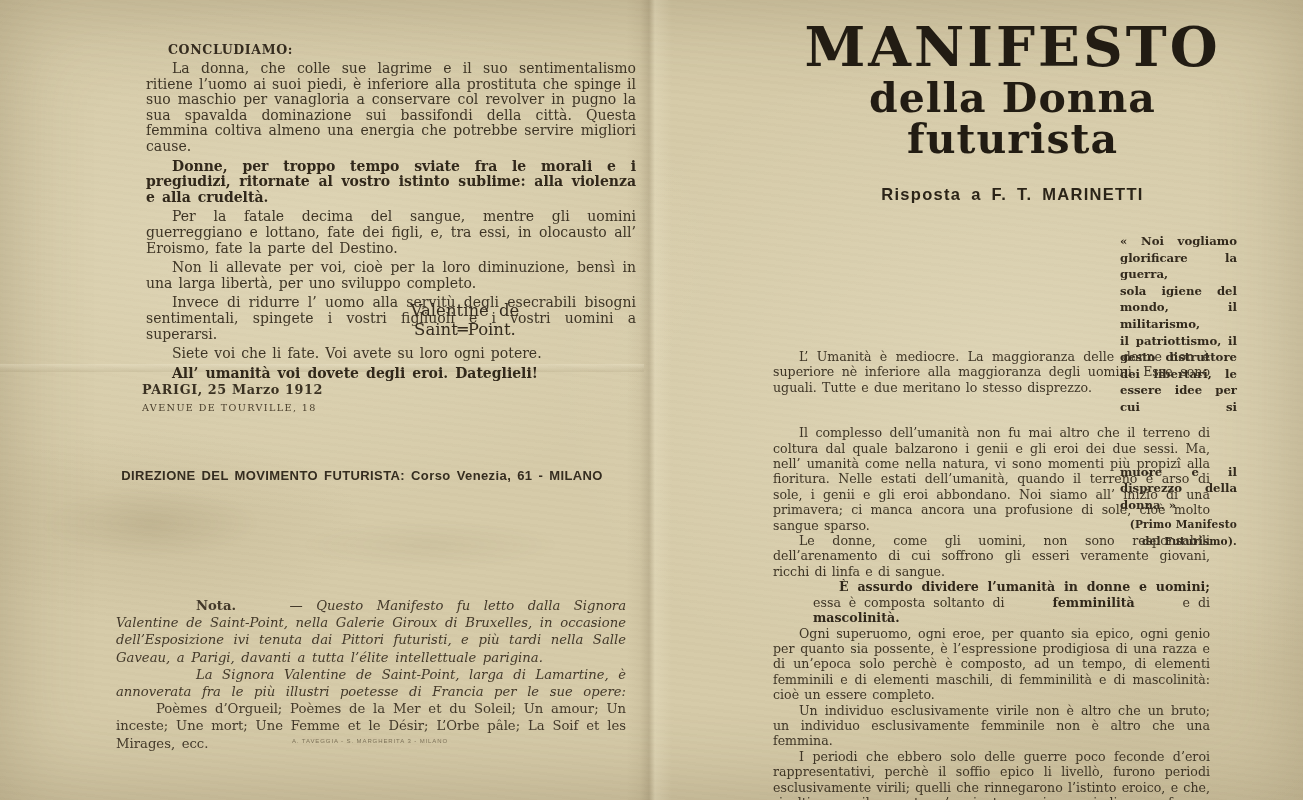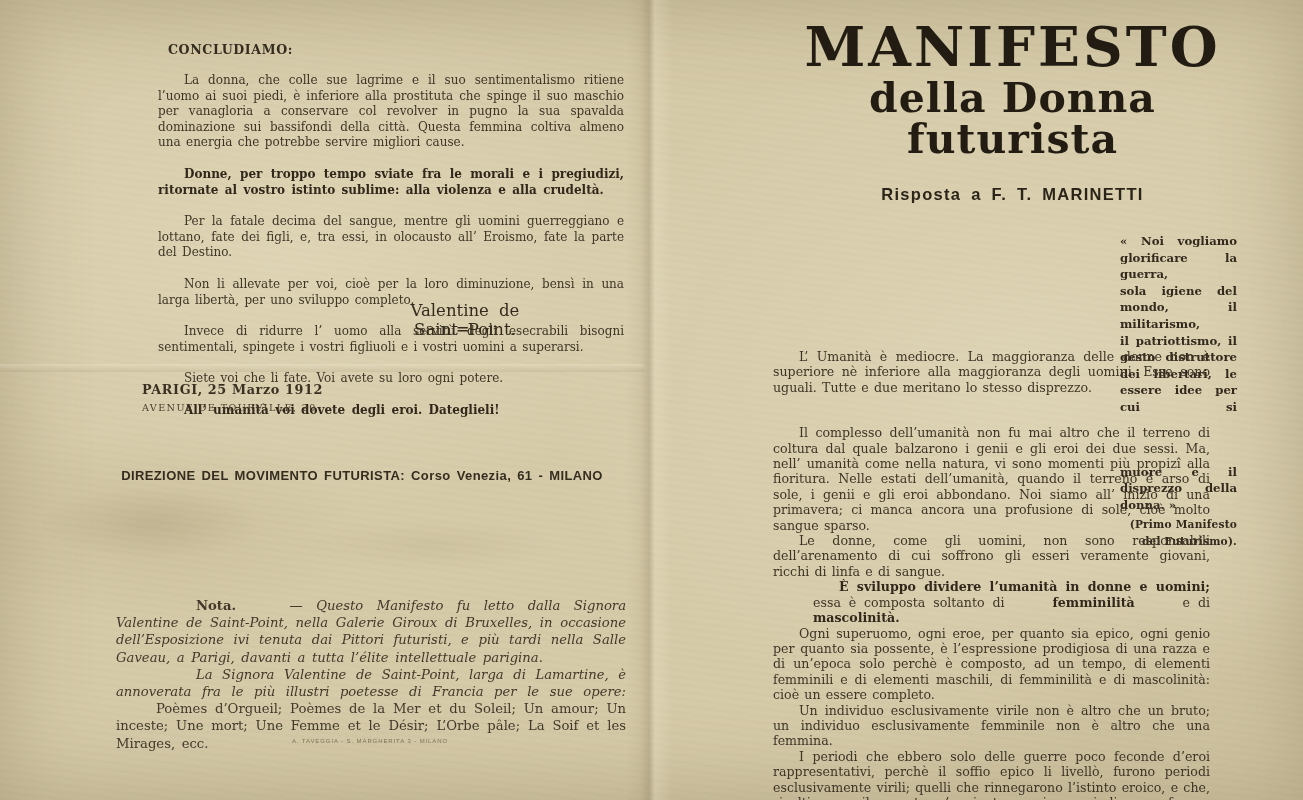--- a/index.html
+++ b/index.html
@@ -39,22 +39,22 @@
   .smudge-b { position: absolute; left: 300px; top: 520px; width: 260px; height: 50px;
     background: radial-gradient(ellipse, rgba(110,95,60,.08), rgba(0,0,0,0) 70%); filter: blur(2px); }
 
   
   .lbody { position: absolute; left: 62px; top: 42px; width: 578px; }
   .lhead {
     margin: 0 0 4px 26px;
     font-weight: 700; font-size: 12.6px; letter-spacing: .6px; color: #352c1f;
   }
   p.lp {
-    margin: 16px; text-align: justify; text-indent: 26px;
-    font-size: 12px; line-height: 15.6px; word-spacing: 1.6px;
+    margin: 4px; text-align: justify; text-indent: 26px;
+    font-size: 14px; line-height: 15.6px; word-spacing: 1.6px;
   }
   p.lp.bold { font-weight: 700; color: #31281b; word-spacing: 2.2px; }
 
   .signature {
     position: absolute; left: 330px; top: 301px; width: 230px;
     text-align: center; font-size: 16.5px; word-spacing: 5px; color: #342b1e;
   }
   .dateblock { position: absolute; left: 62px; top: 382px; }
   .date-city { font-size: 12.8px; font-weight: 700; letter-spacing: .6px; color: #3a3122; }
   .date-street { margin-top: 5px; font-size: 9.6px; letter-spacing: 1.4px; color: #473d2b; }
@@ -126,21 +126,21 @@
     <p class="lp">Non li allevate per voi, cioè per la loro diminuzione, bensì in una larga libertà, per uno sviluppo completo.</p>
     <p class="lp">Invece di ridurre l’ uomo alla servitù degli esecrabili bisogni sentimentali, spingete i vostri figliuoli e i vostri uomini a superarsi.</p>
     <p class="lp">Siete voi che li fate. Voi avete su loro ogni potere.</p>
     <p class="lp bold">All’ umanità voi dovete degli eroi. Dateglieli!</p>
   </div>
 
   <div class="signature">Valentine de Saint═Point.</div>
 
   <div class="dateblock">
     <div class="date-city">PARIGI, 25 Marzo 1912</div>
-    <div class="date-street">AVENUE DE TOURVILLE, 20</div>
+    <div class="date-street">AVENUE DE TOURVILLE, 18</div>
   </div>
 
   <div class="direzione">DIREZIONE DEL MOVIMENTO FUTURISTA: Corso Venezia, 61 - MILANO</div>
 
   <div class="nota">
     <p><span class="lbl">Nota.</span><span> — Questo Manifesto fu letto dalla Signora Valentine de Saint-Point, nella Galerie Giroux di Bruxelles, in occasione dell’Esposizione ivi tenuta dai Pittori futuristi, e più tardi nella Salle Gaveau, a Parigi, davanti a tutta l’élite intellettuale parigina.</span></p>
     <p><span>La Signora Valentine de Saint-Point, larga di Lamartine, è annoverata fra le più illustri poetesse di Francia per le sue opere: </span><span class="roman">Poèmes d’Orgueil; Poèmes de la Mer et du Soleil; Un amour; Un inceste; Une mort; Une Femme et le Désir; L’Orbe pâle; La Soif et les Mirages, ecc.</span></p>
   </div>
 
   <div class="imprint">A. TAVEGGIA - S. MARGHERITA 3 - MILANO</div>
@@ -157,19 +157,19 @@
     <div class="ql">il patriottismo, il gesto distruttore</div>
     <div class="ql">dei libertari, le essere idee per cui si</div>
     <div class="ql last">muore e il disprezzo della donna. »</div>
     <div class="quote-attr">(Primo Manifesto del Futurismo).</div>
   </div>
 
   <div class="rbody">
     <p class="rp gap-after">L’ Umanità è mediocre. La maggioranza delle donne non è superiore nè inferiore alla maggioranza degli uomini. Esse sono uguali. Tutte e due meritano lo stesso disprezzo.</p>
     <p class="rp">Il complesso dell’umanità non fu mai altro che il terreno di coltura dal quale balzarono i genii e gli eroi dei due sessi. Ma, nell’ umanità come nella natura, vi sono momenti più propizî alla fioritura. Nelle estati dell’umanità, quando il terreno è arso di sole, i genii e gli eroi abbondano. Noi siamo all’ inizio di una primavera; ci manca ancora una profusione di sole, cioè molto sangue sparso.</p>
     <p class="rp">Le donne, come gli uomini, non sono responsabili dell’arenamento di cui soffrono gli esseri veramente giovani, ricchi di linfa e di sangue.</p>
-    <p class="rp"><span class="b">È sviluppo dividere l’umanità in donne e uomini; </span><span>essa è composta soltanto di </span><span class="b">femminilità</span><span> e di </span><span class="b">mascolinità.</span></p>
+    <p class="rp"><span class="b">È assurdo dividere l’umanità in donne e uomini; </span><span>essa è composta soltanto di </span><span class="b">femminilità</span><span> e di </span><span class="b">mascolinità.</span></p>
     <p class="rp">Ogni superuomo, ogni eroe, per quanto sia epico, ogni genio per quanto sia possente, è l’espressione prodigiosa di una razza e di un’epoca solo perchè è composto, ad un tempo, di elementi femminili e di elementi maschili, di femminilità e di mascolinità: cioè un essere completo.</p>
     <p class="rp">Un individuo esclusivamente virile non è altro che un bruto; un individuo esclusivamente femminile non è altro che una femmina.</p>
     <p class="rp">I periodi che ebbero solo delle guerre poco feconde d’eroi rappresentativi, perchè il soffio epico li livellò, furono periodi esclusivamente virili; quelli che rinnegarono l’istinto eroico, e che, rivolti verso il passato, s’annientarono in sogni di pace, furono periodi in cui dominò la femminilità.</p>
   </div>
 
 </div>
 
 </body></html>

